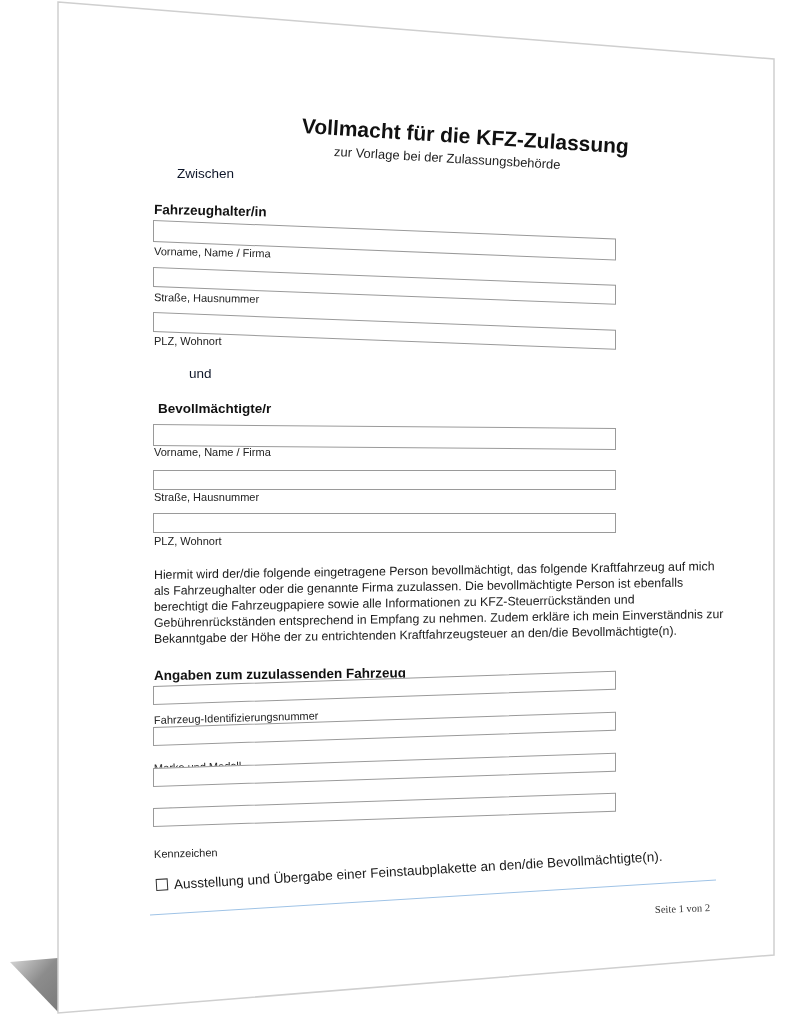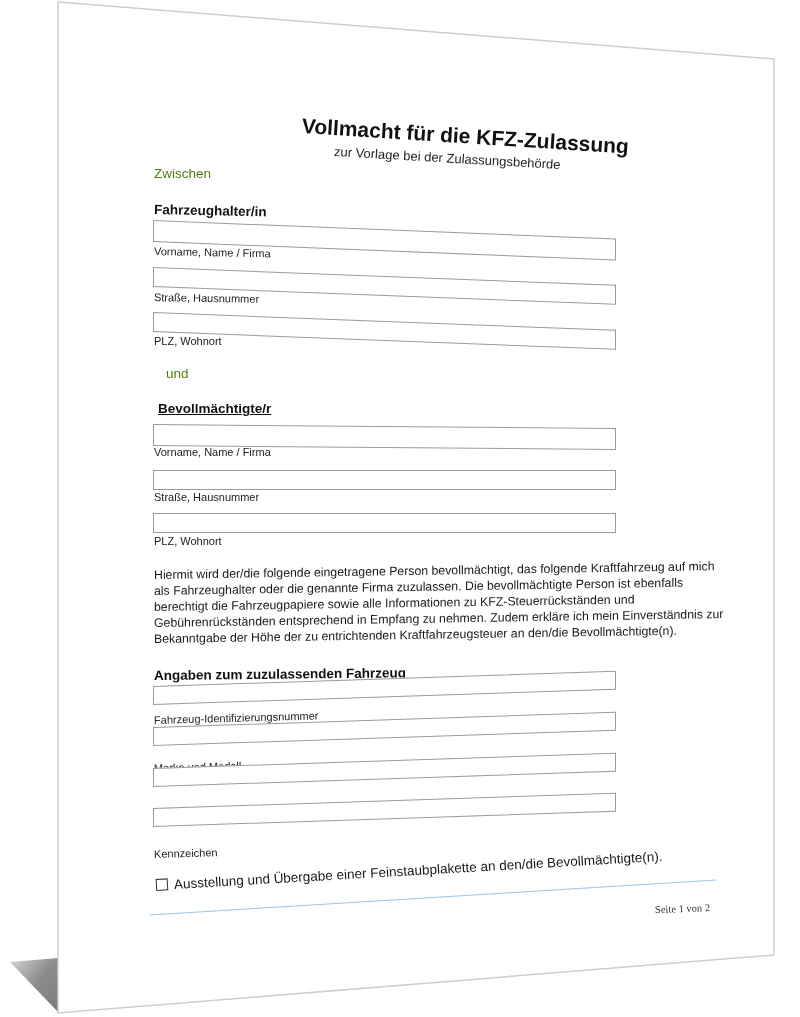--- a/index.html
+++ b/index.html
@@ -3,21 +3,21 @@
 <meta charset="utf-8">
 <style>
   html, body { margin: 0; padding: 0; background: #ffffff; }
   body { width: 800px; height: 1017px; position: relative; overflow: hidden;
          font-family: "Liberation Sans", "DejaVu Sans", sans-serif; color: #111; }
   .stage { position: absolute; left: 0; top: 0; width: 800px; height: 1017px; }
   svg.frame { position: absolute; left: 0; top: 0; }
   .abs { position: absolute; white-space: nowrap; transform-origin: 0 50%; }
   .title { font-size: 21px; font-weight: bold; color: #111; }
   .subtitle { font-size: 13px; color: #222; }
-  .plain { font-size: 13.5px; color: #4d7c0f; }
+  .plain { font-size: 13.5px; color: #0f172a; margin-left: 23px; }
   .heading { font-size: 13.5px; font-weight: bold; color: #111; }
   .label { font-size: 11px; color: #222; }
   .field { position: absolute; border: 1.5px solid #9a9a9a; background: #fff; box-sizing: border-box; transform-origin: 0 0; }
   .para { position: absolute; font-size: 12.3px; line-height: 16px; color: #1a1a1a; transform-origin: 0 0; white-space: nowrap; }
   .para div { white-space: nowrap; }
   .cbox { display: inline-block; width: 10px; height: 10px; border: 1.2px solid #333; vertical-align: -1px; margin-right: 6px; background: #fff; }
   .check-line { font-size: 13.5px; color: #1a1a1a; }
   .footer { font-family: "Liberation Serif", "DejaVu Serif", serif; font-size: 10.5px; color: #333; }
 </style>
 </head>
@@ -49,21 +49,21 @@
   <div class="abs label" style="left:154px; top:245px; transform: rotate(1.2deg);">Vorname, Name / Firma</div>
 
   <div class="field" style="left:153px; top:267px; width:463px; height:20px; transform: skewY(2.2deg);"></div>
   <div class="abs label" style="left:154px; top:291px; transform: rotate(1deg);">Straße, Hausnummer</div>
 
   <div class="field" style="left:153px; top:312px; width:463px; height:20px; transform: skewY(2.2deg);"></div>
   <div class="abs label" style="left:154px; top:335px;">PLZ, Wohnort</div>
 
   <div class="abs plain" style="left:166px; top:366px;">und</div>
 
-  <div class="abs heading" style="left:158px; top:401px;text-decoration:underline;">Bevollmächtigte/r</div>
+  <div class="abs heading" style="left:158px; top:401px;">Bevollmächtigte/r</div>
 
   <div class="field" style="left:153px; top:424px; width:463px; height:22px; transform: skewY(0.5deg);"></div>
   <div class="abs label" style="left:154px; top:446px;">Vorname, Name / Firma</div>
 
   <div class="field" style="left:153px; top:470px; width:463px; height:20px;"></div>
   <div class="abs label" style="left:154px; top:491px;">Straße, Hausnummer</div>
 
   <div class="field" style="left:153px; top:513px; width:463px; height:20px;"></div>
   <div class="abs label" style="left:154px; top:535px;">PLZ, Wohnort</div>
 

